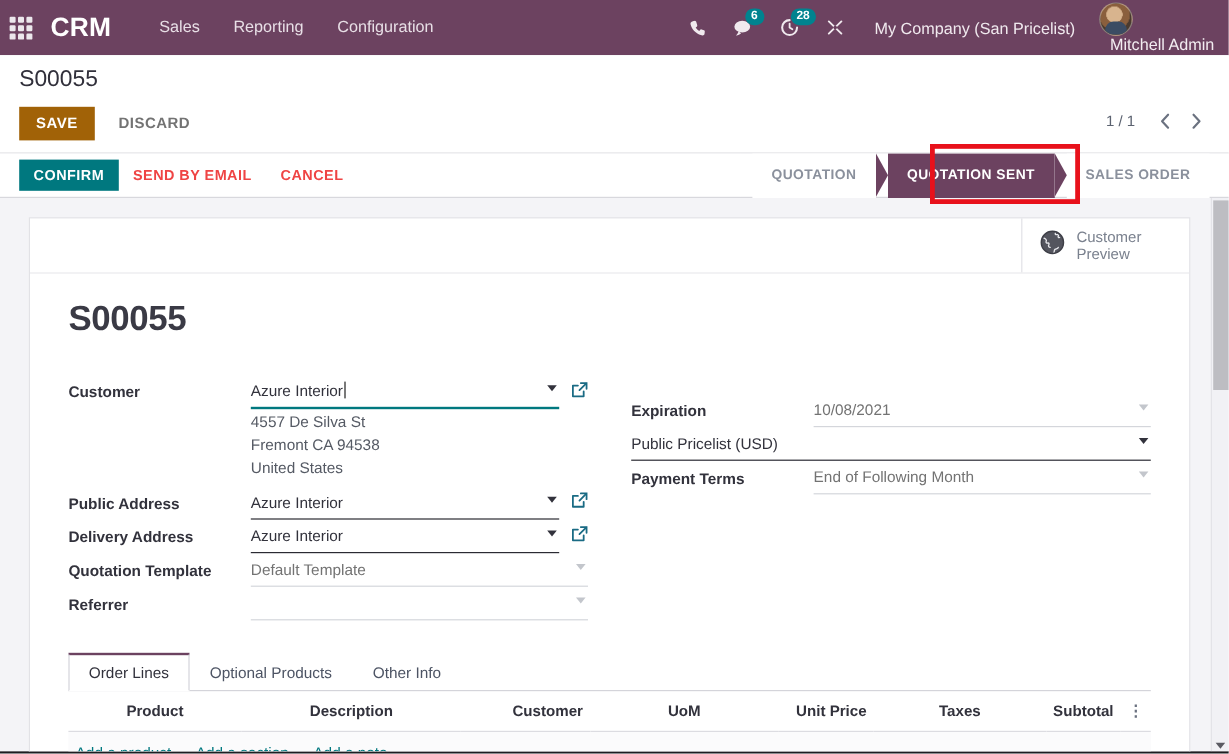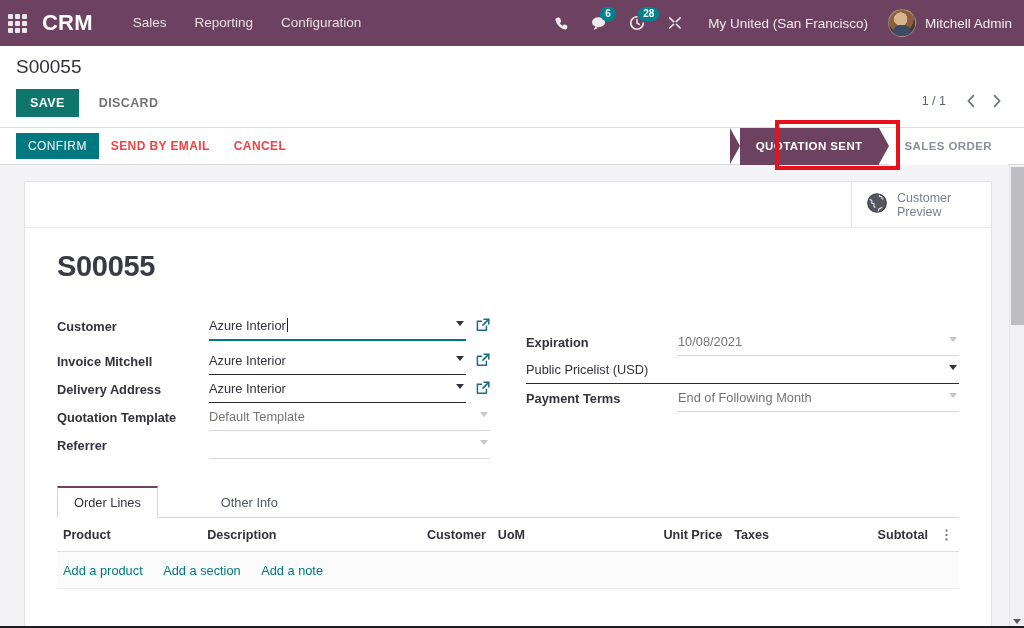--- a/index.html
+++ b/index.html
@@ -54,21 +54,21 @@
     position: absolute; top: 7px; left: 20px;
     background: #00838f; color: #fff;
     font-size: 10px; font-weight: bold;
     border-radius: 9px; padding: 1px 5px 1px 5px;
     line-height: 12px; min-width: 16px; text-align: center;
   }
   .company-name {
     font-size: 13.5px; color: #f0e9ee; padding: 0 14px; cursor: pointer;
     white-space: nowrap;
   }
-  .user-box { display: flex; align-items: center; cursor: pointer; padding-left: 6px; }
+  .user-box { display: flex; cursor: pointer; padding-left: 6px; flex-direction: column; }
   .avatar {
     width: 28px; height: 28px; border-radius: 50%;
     background: radial-gradient(circle at 45% 35%, #d8b48e 0 30%, #8a5f3d 31% 58%, #4a3a2e 59% 100%);
     border: 1px solid rgba(255,255,255,.35);
     overflow: hidden; position: relative; flex: 0 0 auto;
   }
   .avatar::after {
     content: ""; position: absolute; left: 4px; right: 4px; bottom: 0; height: 11px;
     background: #3b4c63; border-radius: 7px 7px 0 0;
   }
@@ -78,21 +78,21 @@
   .cp {
     background: #fff;
     border-bottom: 1px solid #dfdfe3;
     padding: 10px 16px 0 16px;
     position: relative;
     height: 82px;
   }
   .cp-title { font-size: 19px; color: #31303B; line-height: 22px; }
   .cp-buttons { margin-top: 11px; display: flex; align-items: center; }
   .btn-save {
-    background: #0f766e; color: #fff;
+    background: #a16207; color: #fff;
     font-size: 12.5px; font-weight: bold; letter-spacing: .4px;
     padding: 7px 14px; border: none; cursor: pointer;
   }
   .btn-discard {
     color: #737373; font-size: 12.5px; font-weight: bold; letter-spacing: .4px;
     background: none; border: none; padding: 7px 12px; margin-left: 8px; cursor: pointer;
   }
   .pager {
     position: absolute; right: 16px; top: 44px;
     display: flex; align-items: center; gap: 4px;
@@ -108,21 +108,21 @@
   .statusbar {
     background: #fff;
     border-bottom: 1px solid #d8d8dd;
     height: 37px;
     display: flex; align-items: center;
     padding: 0 16px;
     position: relative;
   }
   .btn-primary-sm {
     background: #00787F; color: #fff;
-    font-size: 12px; font-weight: normal; letter-spacing: .4px;
+    font-size: 12px; font-weight: bold; letter-spacing: .4px;
     padding: 6px 12px; border: none; cursor: pointer;
   }
   .btn-flat-sm {
     color: #ef4444; background: none; border: none;
     font-size: 12px; font-weight: bold; letter-spacing: .4px;
     padding: 6px 12px; cursor: pointer; white-space: nowrap;
   }
   .stages { margin-left: auto; display: flex; align-items: center; height: 37px; }
   .stage {
     position: relative;
@@ -226,42 +226,42 @@
   .dd-arrow.light { border-top-color: #c3c6cc; }
   .ext-link { margin-left: 10px; cursor: pointer; flex: 0 0 auto; }
 
   .addr-lines { padding-left: 0; margin-top: 1px; }
   .addr-line { font-size: 12.8px; color: #555a64; line-height: 19px; }
   .addr-block { display: flex; }
   .addr-block .flabel { height: 1px; }
 
   
   .notebook { margin: 26px 0 0 0; padding: 0 32px; }
-  .tabs { display: flex; border-bottom: 1px solid #d4d4da; gap: 46px; }
+  .tabs { display: flex; border-bottom: 1px solid #d4d4da; }
   .tab {
     font-size: 12.8px; color: #4d5464;
     padding: 8px 16px 7px 16px;
     cursor: pointer;
     border: 1px solid transparent;
     margin-bottom: -1px;
     white-space: nowrap;
   }
   .tab.active {
     background: #fff;
     border: 1px solid #d4d4da;
     border-bottom-color: #fff;
     border-top: 2px solid #6C4260;
     color: #32323c;
     padding-top: 7px;
   }
 
   .otable { width: 100%; border-collapse: collapse; }
   .otable th {
     font-size: 12.6px; font-weight: bold; color: #32323c;
-    text-align: left; padding: 10px 6px 9px 6px;
+    text-align: center; padding: 10px 6px 9px 6px;
     border-bottom: 1px solid #dcdce1;
     white-space: nowrap;
   }
   .otable th.num { text-align: right; }
   .otable th.opt { width: 22px; text-align: center; color: #6b7280; }
   .add-row td {
     padding: 9px 6px; background: #fbfbfc;
     border-bottom: 1px solid #ececed;
   }
   .add-link {
@@ -331,21 +331,21 @@
           <path d="M9 5.2V9l2.6 1.6" stroke="#f0e9ee" stroke-width="1.7" fill="none" stroke-linecap="round"></path>
         </svg>
       <span class="badge">28</span>
     </div>
     <div class="nav-ico">
       <svg width="16" height="16" viewBox="0 0 18 18">
           <path d="M3 3.2 14.8 14.6M14.8 3.2 3 14.6" stroke="#f0e9ee" stroke-width="1.8" stroke-linecap="round"></path>
           <circle cx="9" cy="9" r="1.7" fill="#6C4260"></circle>
         </svg>
     </div>
-    <div class="company-name">My United (San Francisco)</div>
+    <div class="company-name">My Company (San Pricelist)</div>
     <div class="user-box">
       <div class="avatar"></div>
       <span class="user-name">Mitchell Admin</span>
     </div>
   </div>
 </div>
 
 <div class="cp">
   <div class="cp-title">S00055</div>
   <div class="cp-buttons">
@@ -366,20 +366,21 @@
     </span>
   </div>
 </div>
 
 <div class="statusbar">
   <button class="btn-primary-sm">CONFIRM</button>
   <button class="btn-flat-sm">SEND BY EMAIL</button>
   <button class="btn-flat-sm">CANCEL</button>
 
   <div class="stages">
+    <div class="stage">QUOTATION</div>
     <div class="stage active">QUOTATION SENT</div>
     <div class="stage">SALES ORDER</div>
   </div>
 
   <div class="highlight-box" style="left:775px; top:-8px; width:125px; height:50px;"></div>
 </div>
 
 <div class="sheet-wrap">
   <div class="sheet">
 
@@ -416,23 +417,31 @@
               <span class="ext-link">
                 <svg width="14" height="14" viewBox="0 0 14 14">
                     <path d="M8 1.2h4.8V6" stroke="#1a6b84" stroke-width="1.5" fill="none" stroke-linecap="round"></path>
                     <path d="M12.4 1.6 6.9 7.1" stroke="#1a6b84" stroke-width="1.5" stroke-linecap="round"></path>
                     <path d="M10.4 8.2v4.1H1.4V3.3h4.2" stroke="#1a6b84" stroke-width="1.5" fill="none" stroke-linecap="round" stroke-linejoin="round"></path>
                   </svg>
               </span>
             </div>
           </div>
 
+          <div class="addr-block">
+            <div class="flabel"></div>
+            <div class="addr-lines">
+              <div class="addr-line">4557 De Silva St</div>
+              <div class="addr-line">Fremont CA 94538</div>
+              <div class="addr-line">United States</div>
+            </div>
+          </div>
 
           <div class="frow" style="margin-top:7px">
-            <div class="flabel">Invoice Mitchell</div>
+            <div class="flabel">Public Address</div>
             <div class="fctrl">
               <div class="finput editable">
                 <span>Azure Interior</span>
                 <span class="dd-arrow"></span>
               </div>
               <span class="ext-link">
                 <svg width="14" height="14" viewBox="0 0 14 14">
                     <path d="M8 1.2h4.8V6" stroke="#1a6b84" stroke-width="1.5" fill="none" stroke-linecap="round"></path>
                     <path d="M12.4 1.6 6.9 7.1" stroke="#1a6b84" stroke-width="1.5" stroke-linecap="round"></path>
                     <path d="M10.4 8.2v4.1H1.4V3.3h4.2" stroke="#1a6b84" stroke-width="1.5" fill="none" stroke-linecap="round" stroke-linejoin="round"></path>
@@ -511,20 +520,21 @@
             </div>
           </div>
 
         </div>
       </div>
     </div>
 
     <div class="notebook">
       <div class="tabs">
         <div class="tab active">Order Lines</div>
+        <div class="tab">Optional Products</div>
         <div class="tab">Other Info</div>
       </div>
 
       <table class="otable">
         <thead>
           <tr>
             <th style="width:150px">Product</th>
             <th style="width:190px">Description</th>
             <th class="num" style="width:110px">Customer</th>
             <th style="width:165px">UoM</th>

